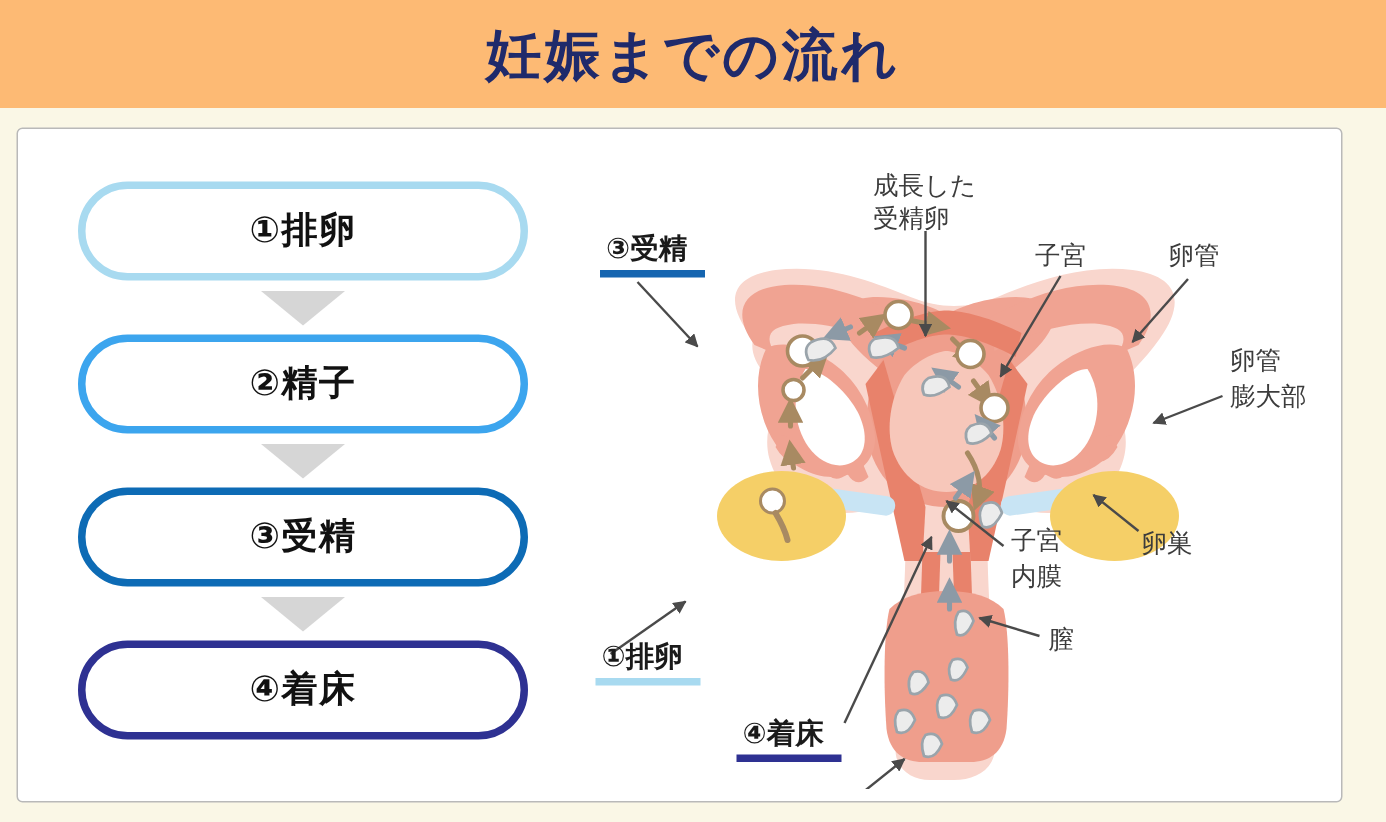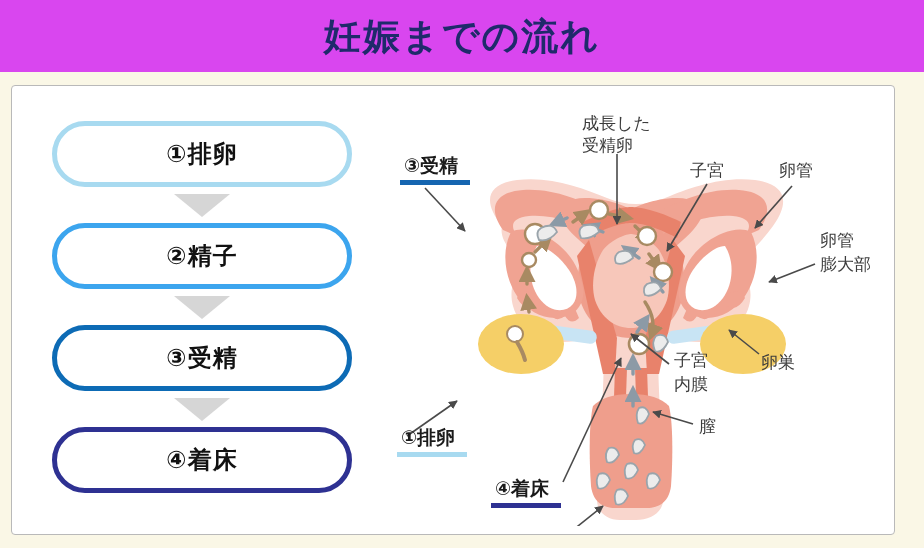--- a/index.html
+++ b/index.html
@@ -14,21 +14,21 @@
     font-family: "Liberation Sans", "DejaVu Sans", sans-serif;
     overflow: hidden;
     position: relative;
   }
 
   
   #title-banner {
     position: absolute;
     left: 0; top: 0;
     width: 924px; height: 72px;
-    background: #d946ef;
+    background: #fdba74;
     display: flex;
     align-items: center;
     justify-content: center;
   }
   #page-title {
     font-size: 37px;
     font-weight: bold;
     color: #1f2a6b;
     letter-spacing: 2px;
     line-height: 1;

